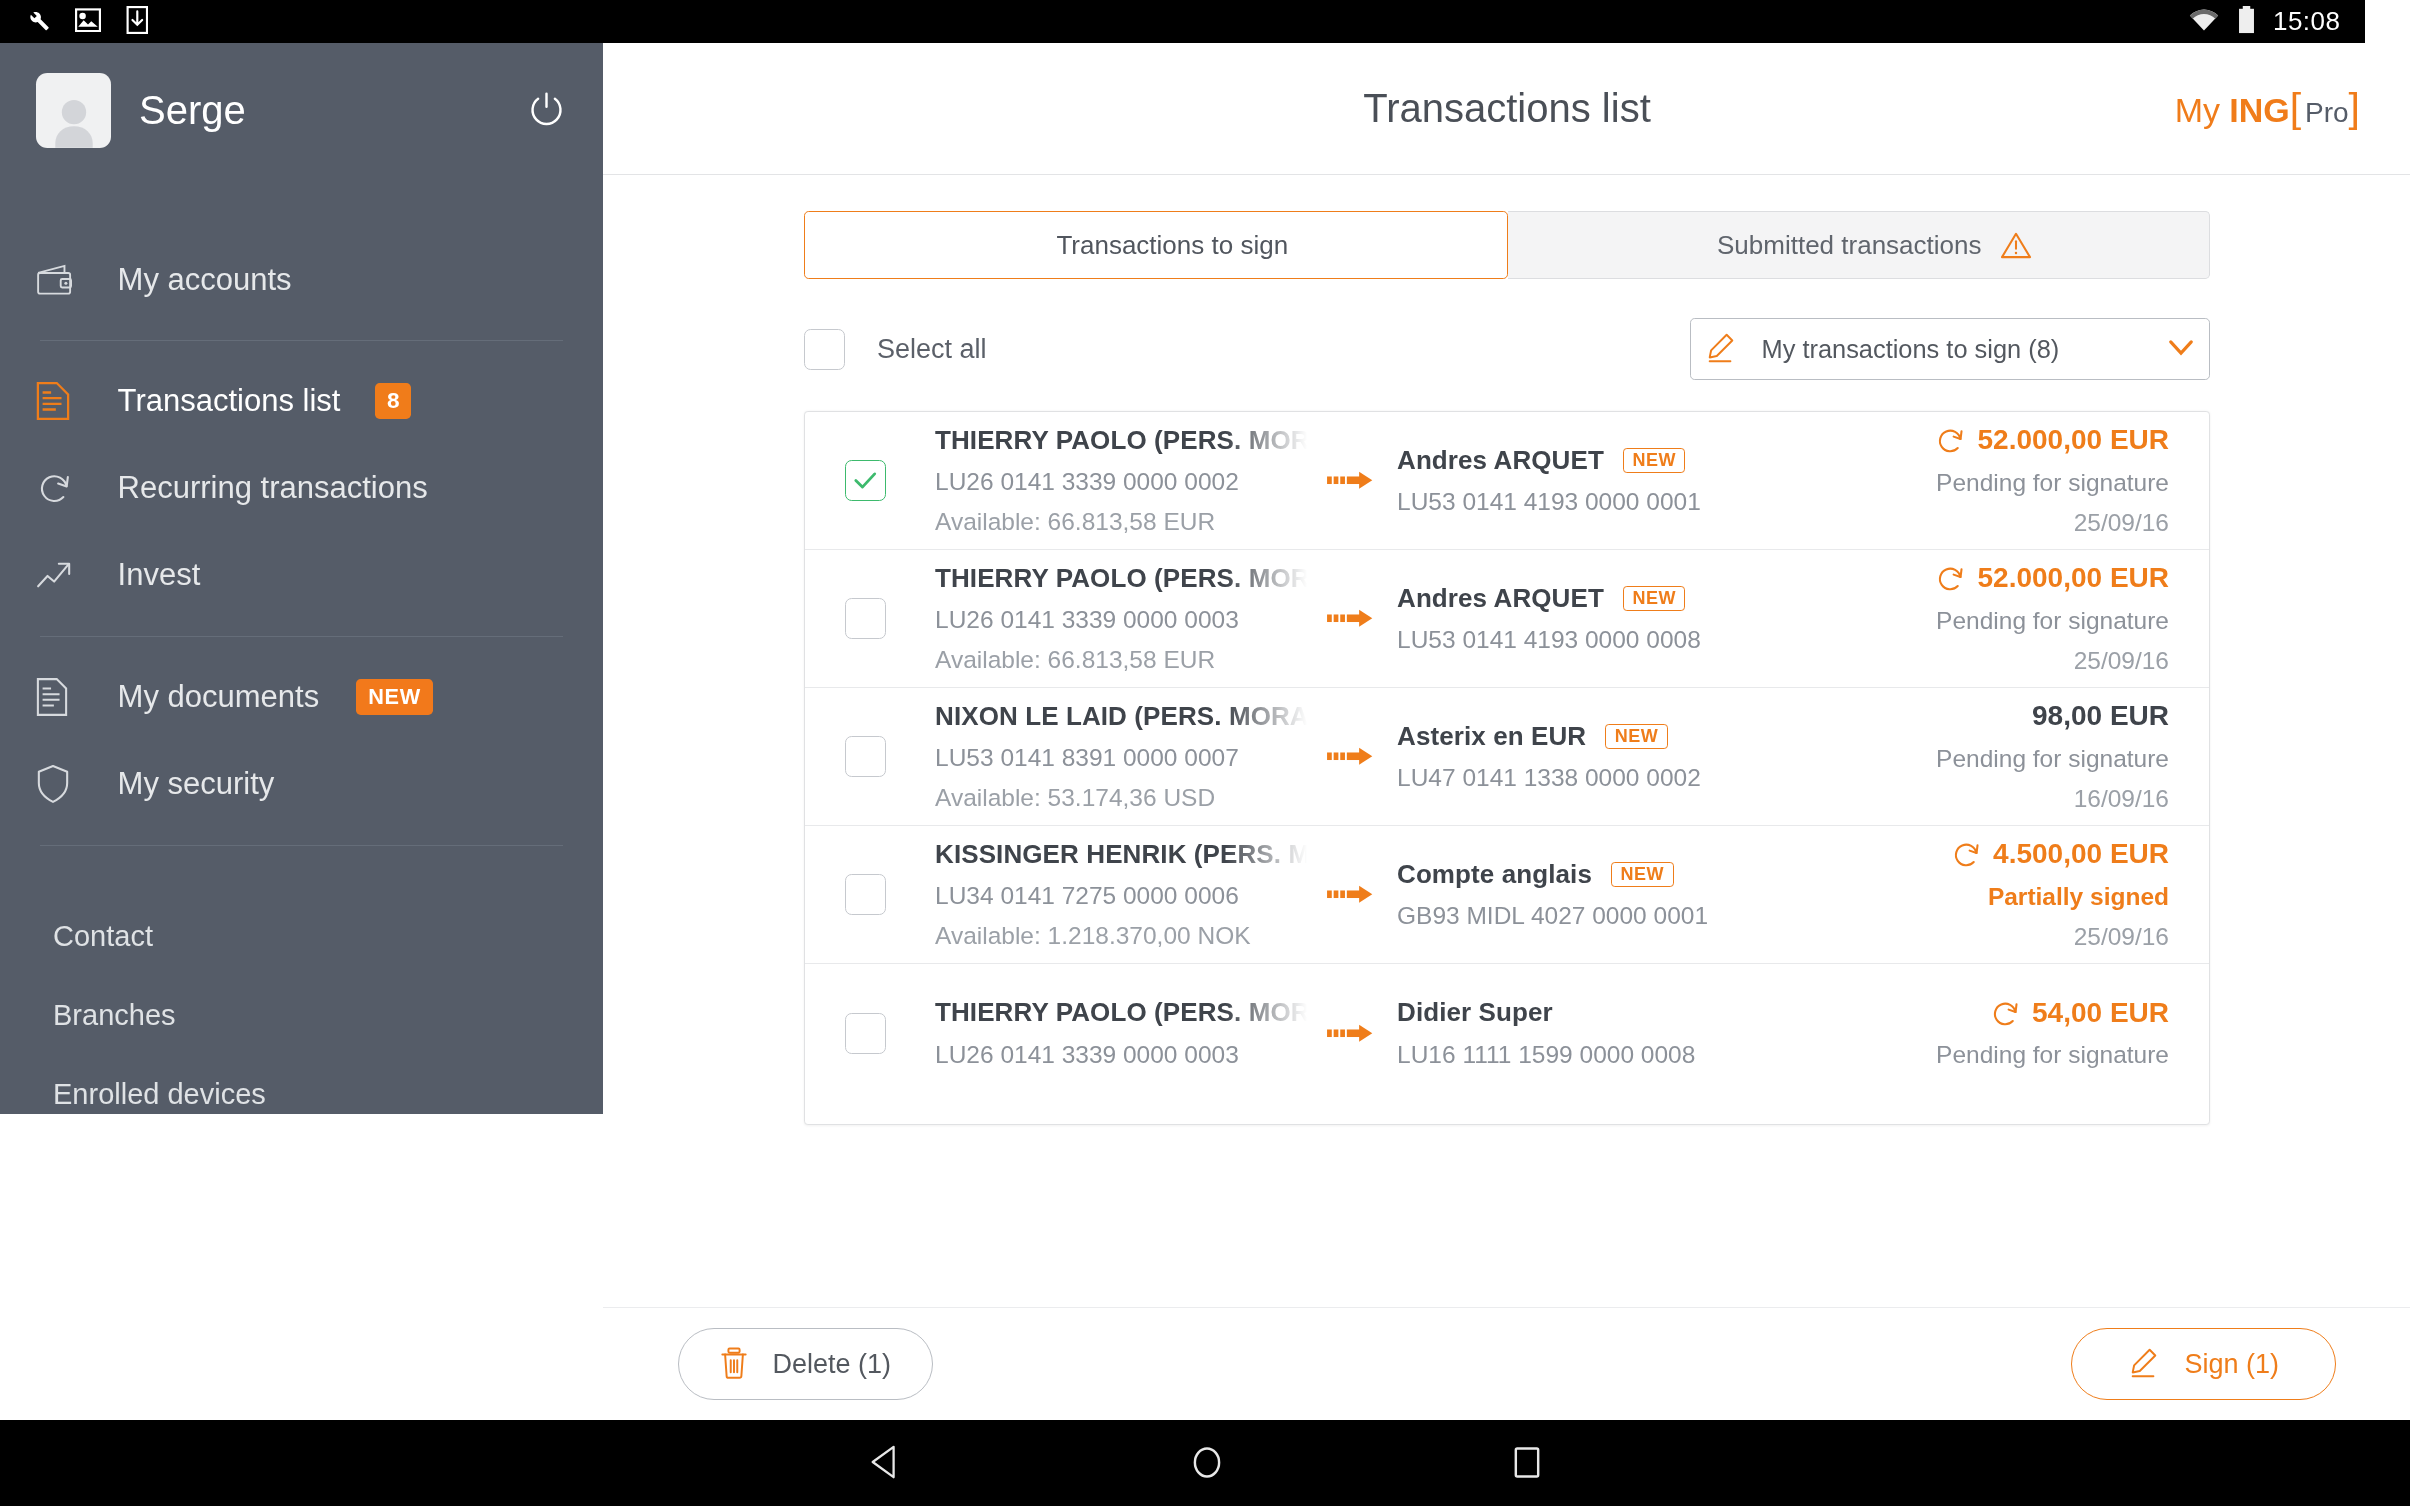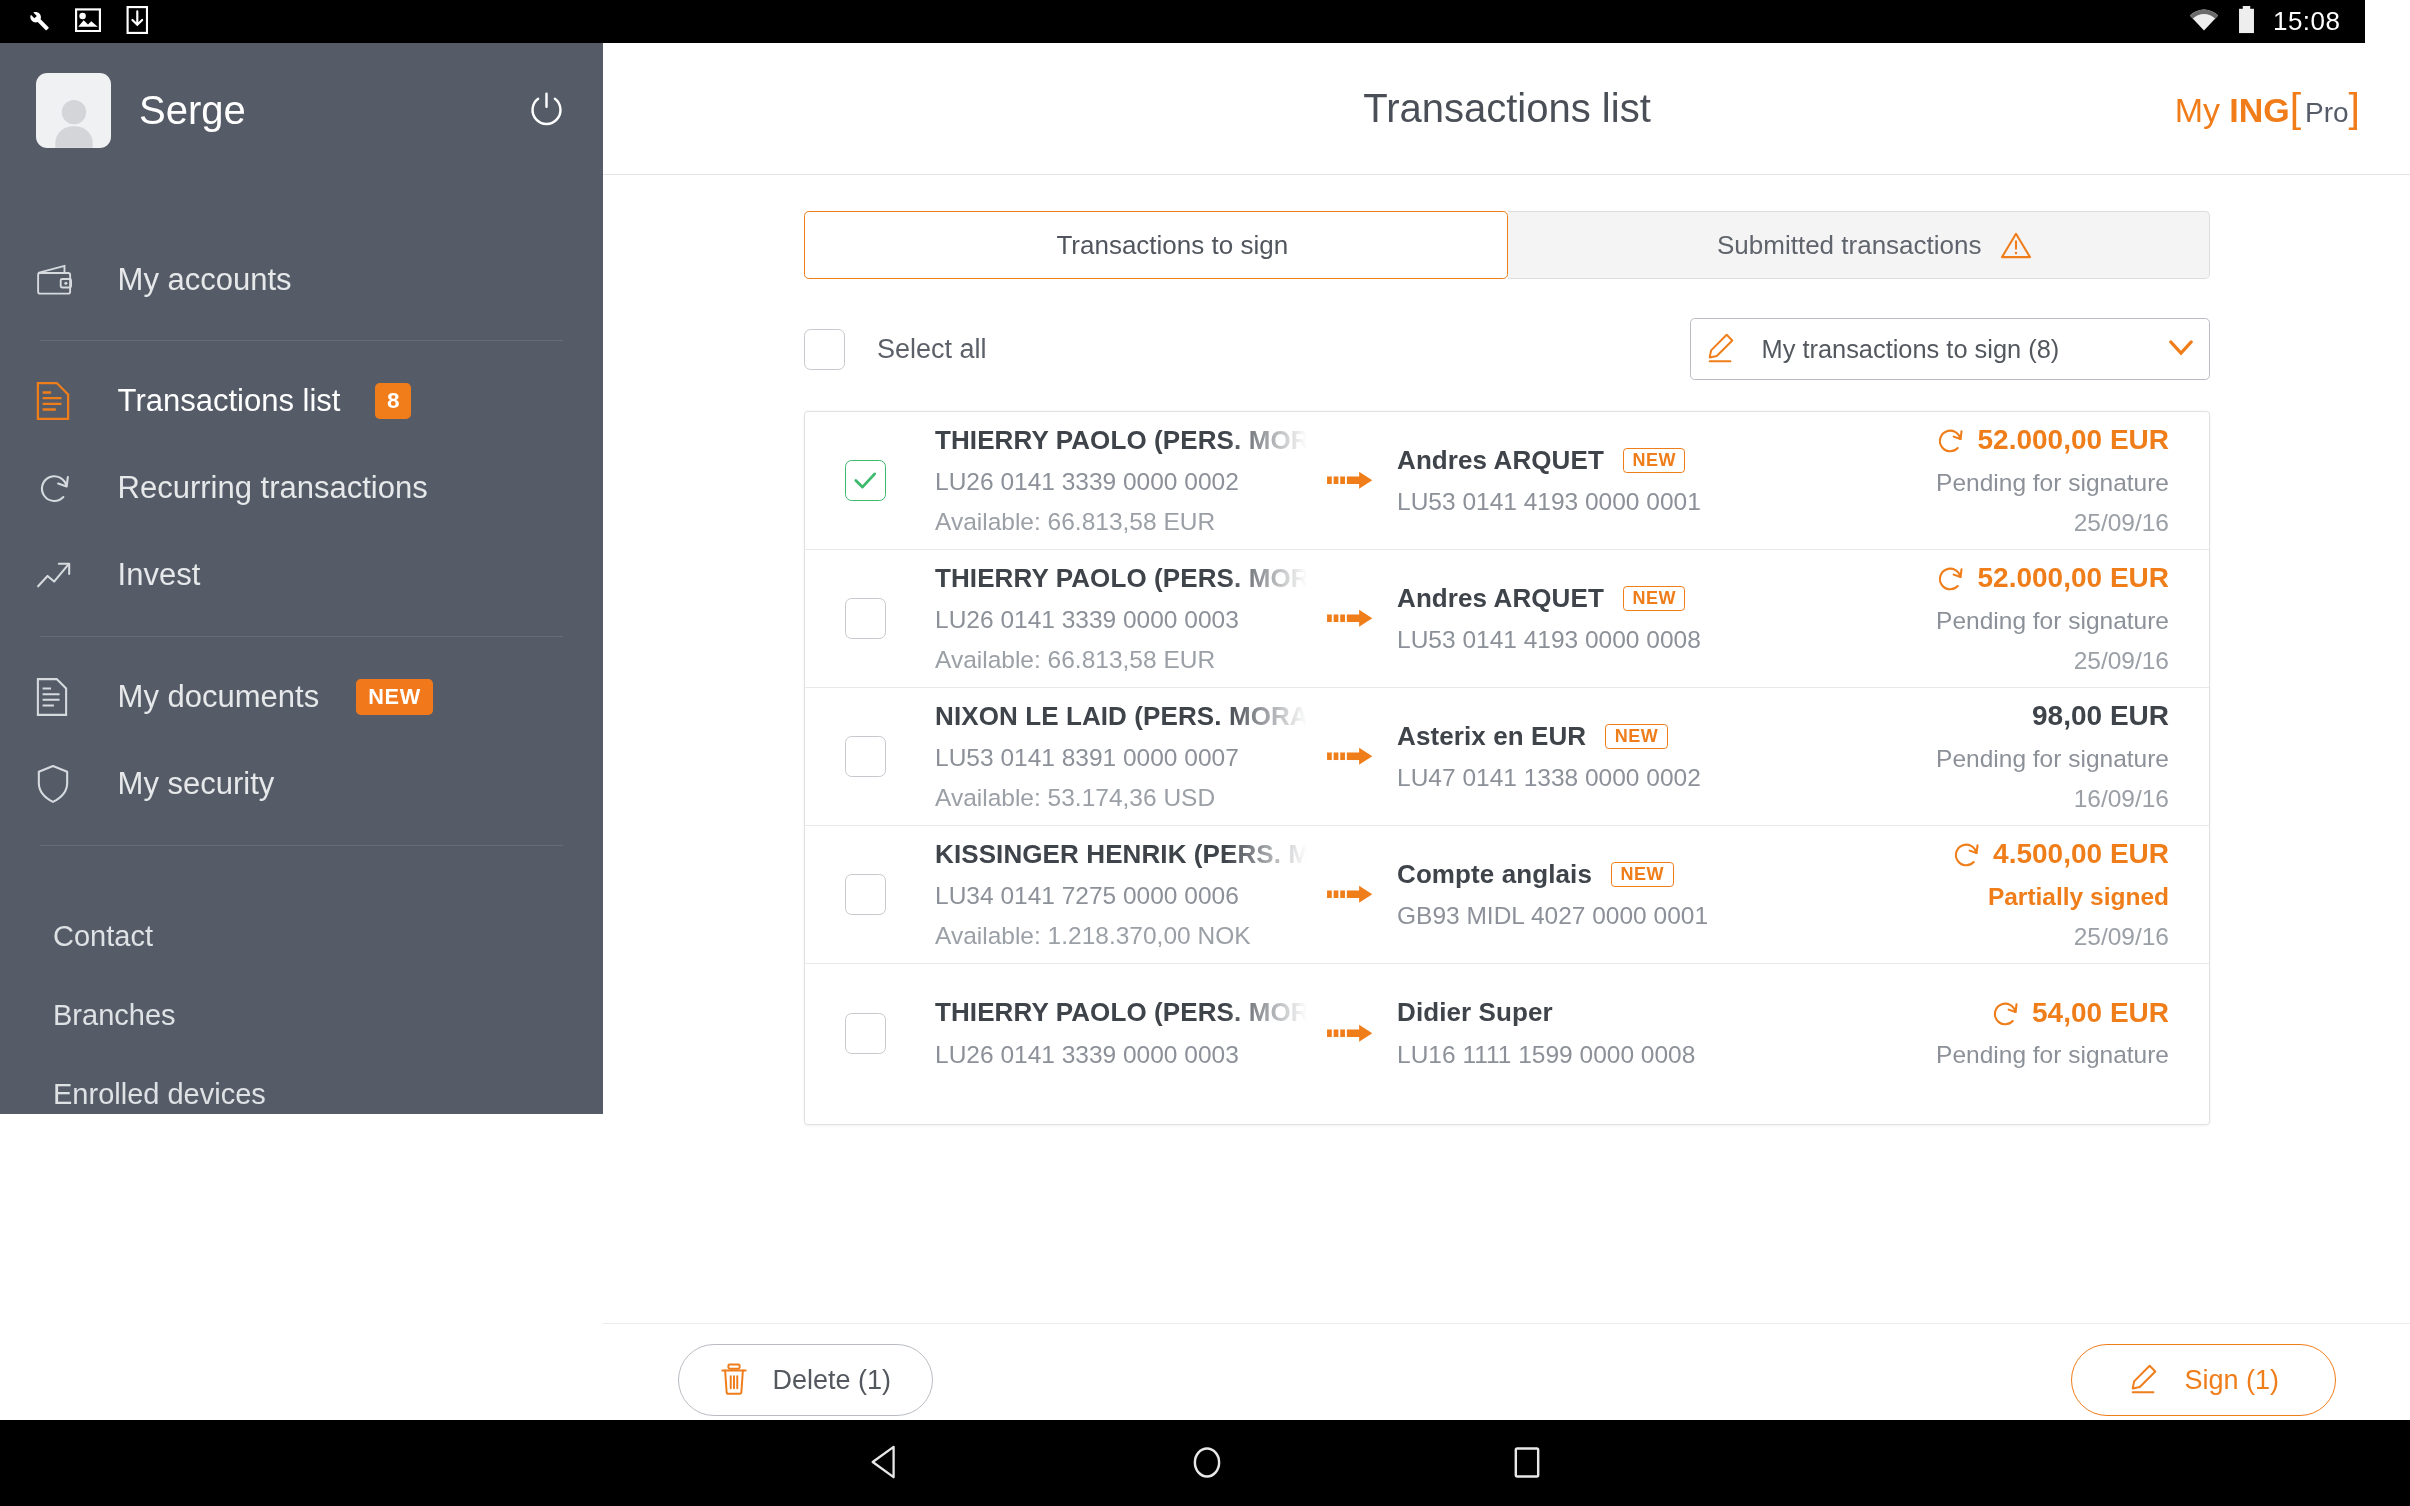--- a/index.html
+++ b/index.html
@@ -149,21 +149,21 @@
   .amount-line { display:flex; align-items:center; justify-content:flex-end; }
   .amount { font-size:28px; font-weight:700; color:#3f444b; }
   .amount.orange { color:#ef7d1a; }
   .recur-ico { margin-right:11.3px; display:flex; }
   .tx-status { font-size:24.5px; color:#8c9199; margin-top:12.2px; }
   .tx-status.part { color:#ef7d1a; font-weight:700; }
   .tx-date { font-size:24.5px; color:#9ba0a7; margin-top:12.2px; }
 
   
   .actionbar {
-    position:absolute; left:603px; bottom:71px; width:1808px; height:113px;
+    position:absolute; left:603px; bottom:87px; width:1808px; height:113px;
     background:#fff; border-top:0.9px solid #ebecee;
     display:flex; align-items:center; padding:0 75px;
   }
   .btn {
     display:flex; align-items:center; justify-content:center;
     height:72px; border-radius:38px; background:#fff; padding:0 41px;
   }
   .btn-delete { border:0.9px solid #b9bdc3; }
   .btn-delete .btn-label { color:#53585f; font-size:27px; margin-left:24.5px; }
   .btn-sign { margin-left:auto; border:1.9px solid #ef7d1a; padding:0 56px; }

